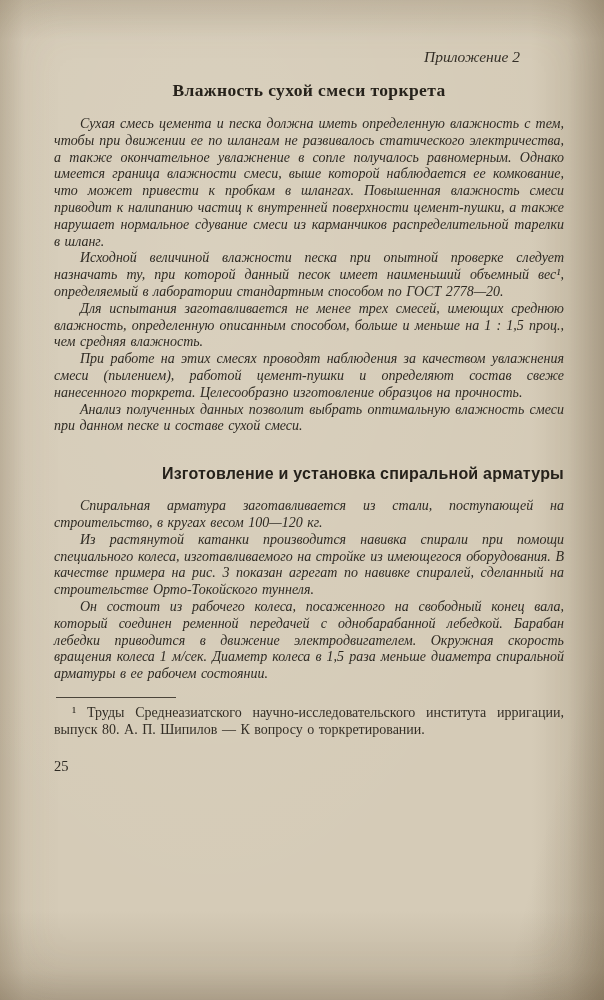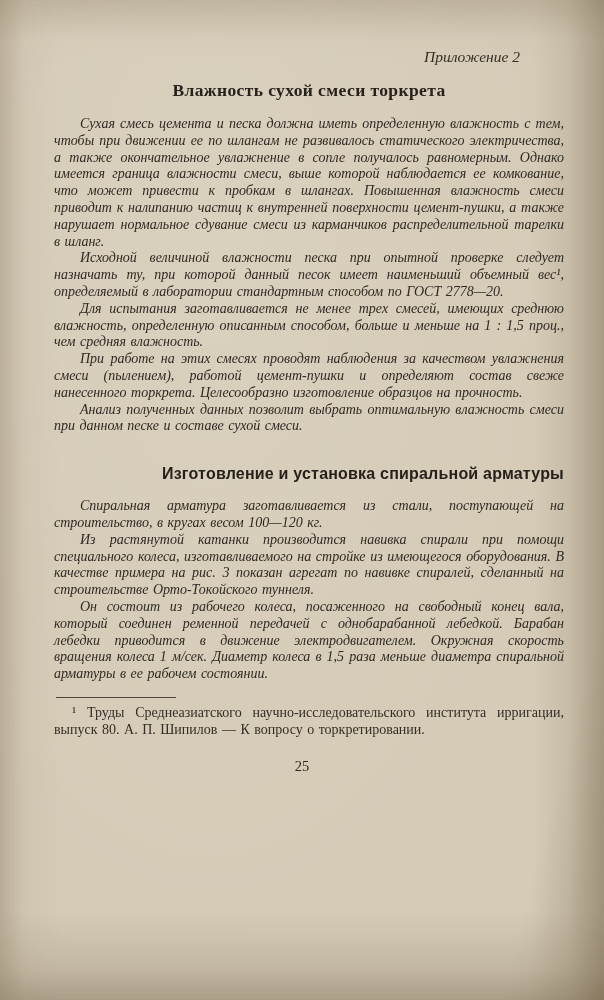--- a/index.html
+++ b/index.html
@@ -81,21 +81,21 @@
     font-size: 14px;
     line-height: 17px;
     text-align: justify;
     text-indent: 18px;
     margin: 0;
     word-spacing: 1px;
     color: #332e26;
   }
   .page-number {
     font-size: 14.5px;
-    text-align: center;
+    text-align: left;
     padding-right: 14px;
     margin-top: 20px;
     color: #2e2a23;
   }
 </style>
 </head>
 <body>
 
 <div class="page">
   <div class="content">

